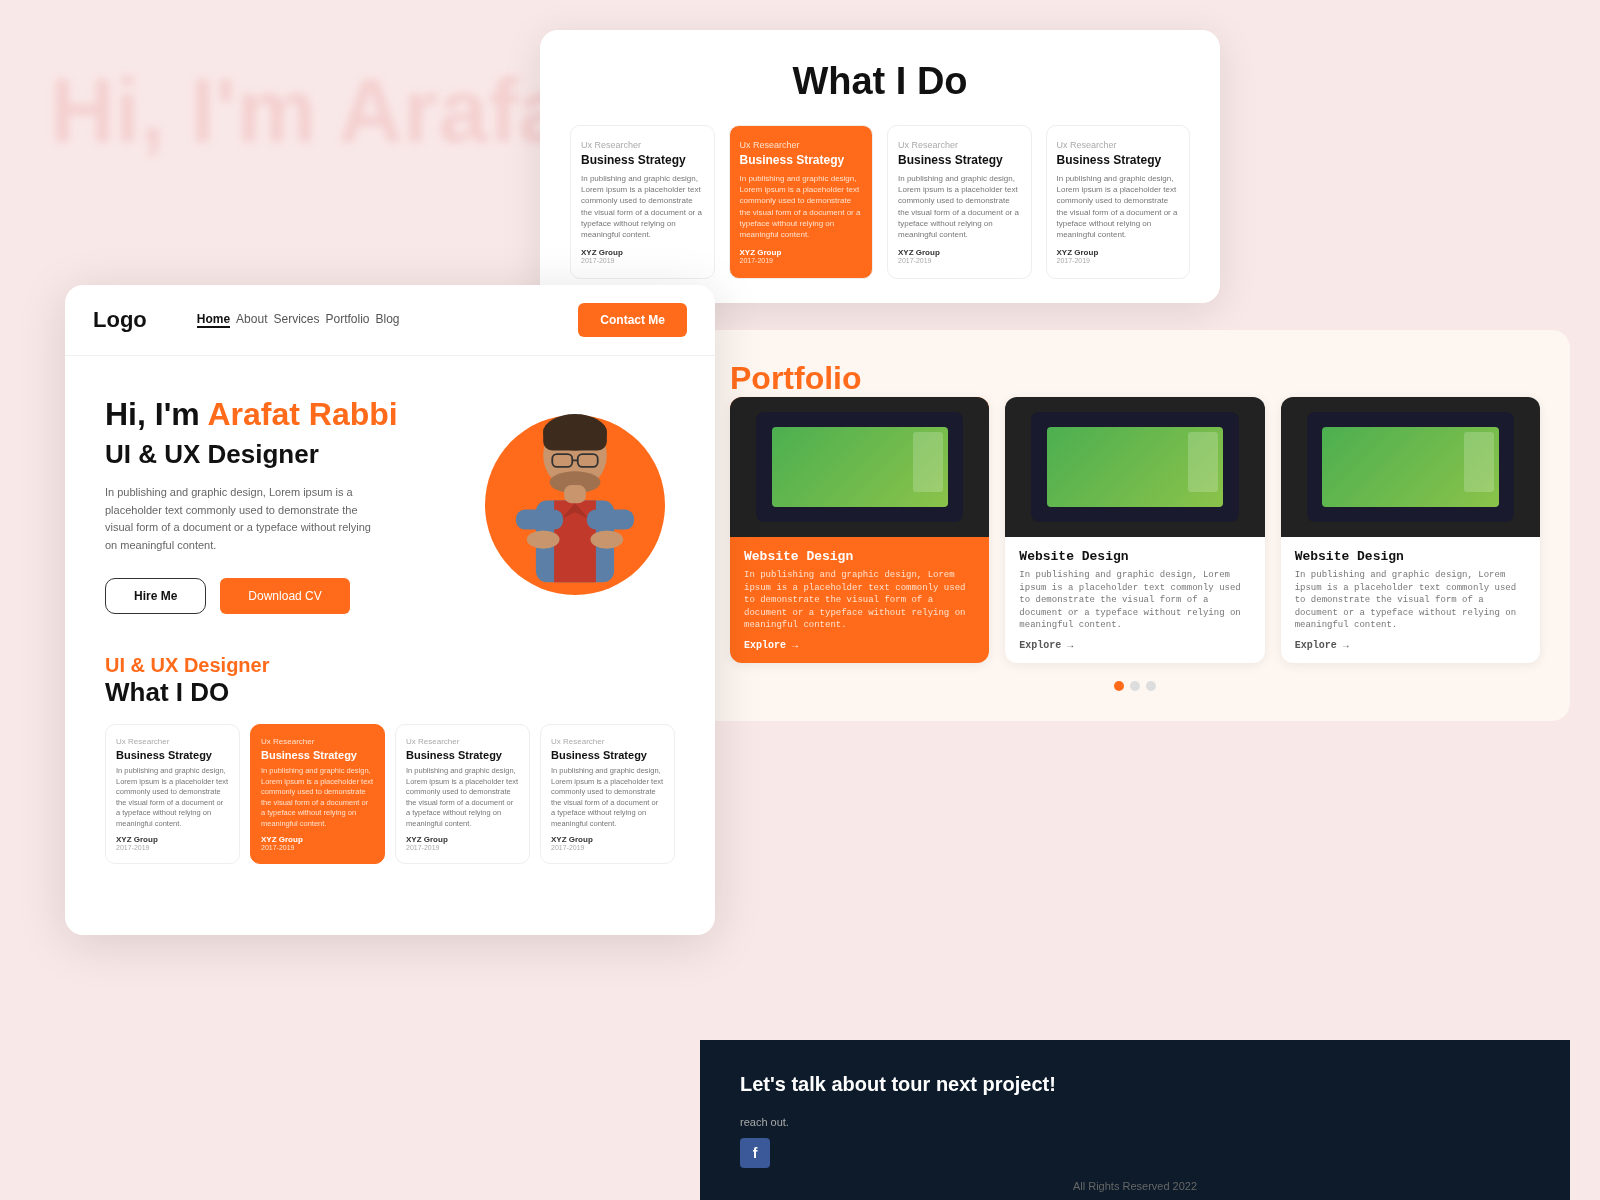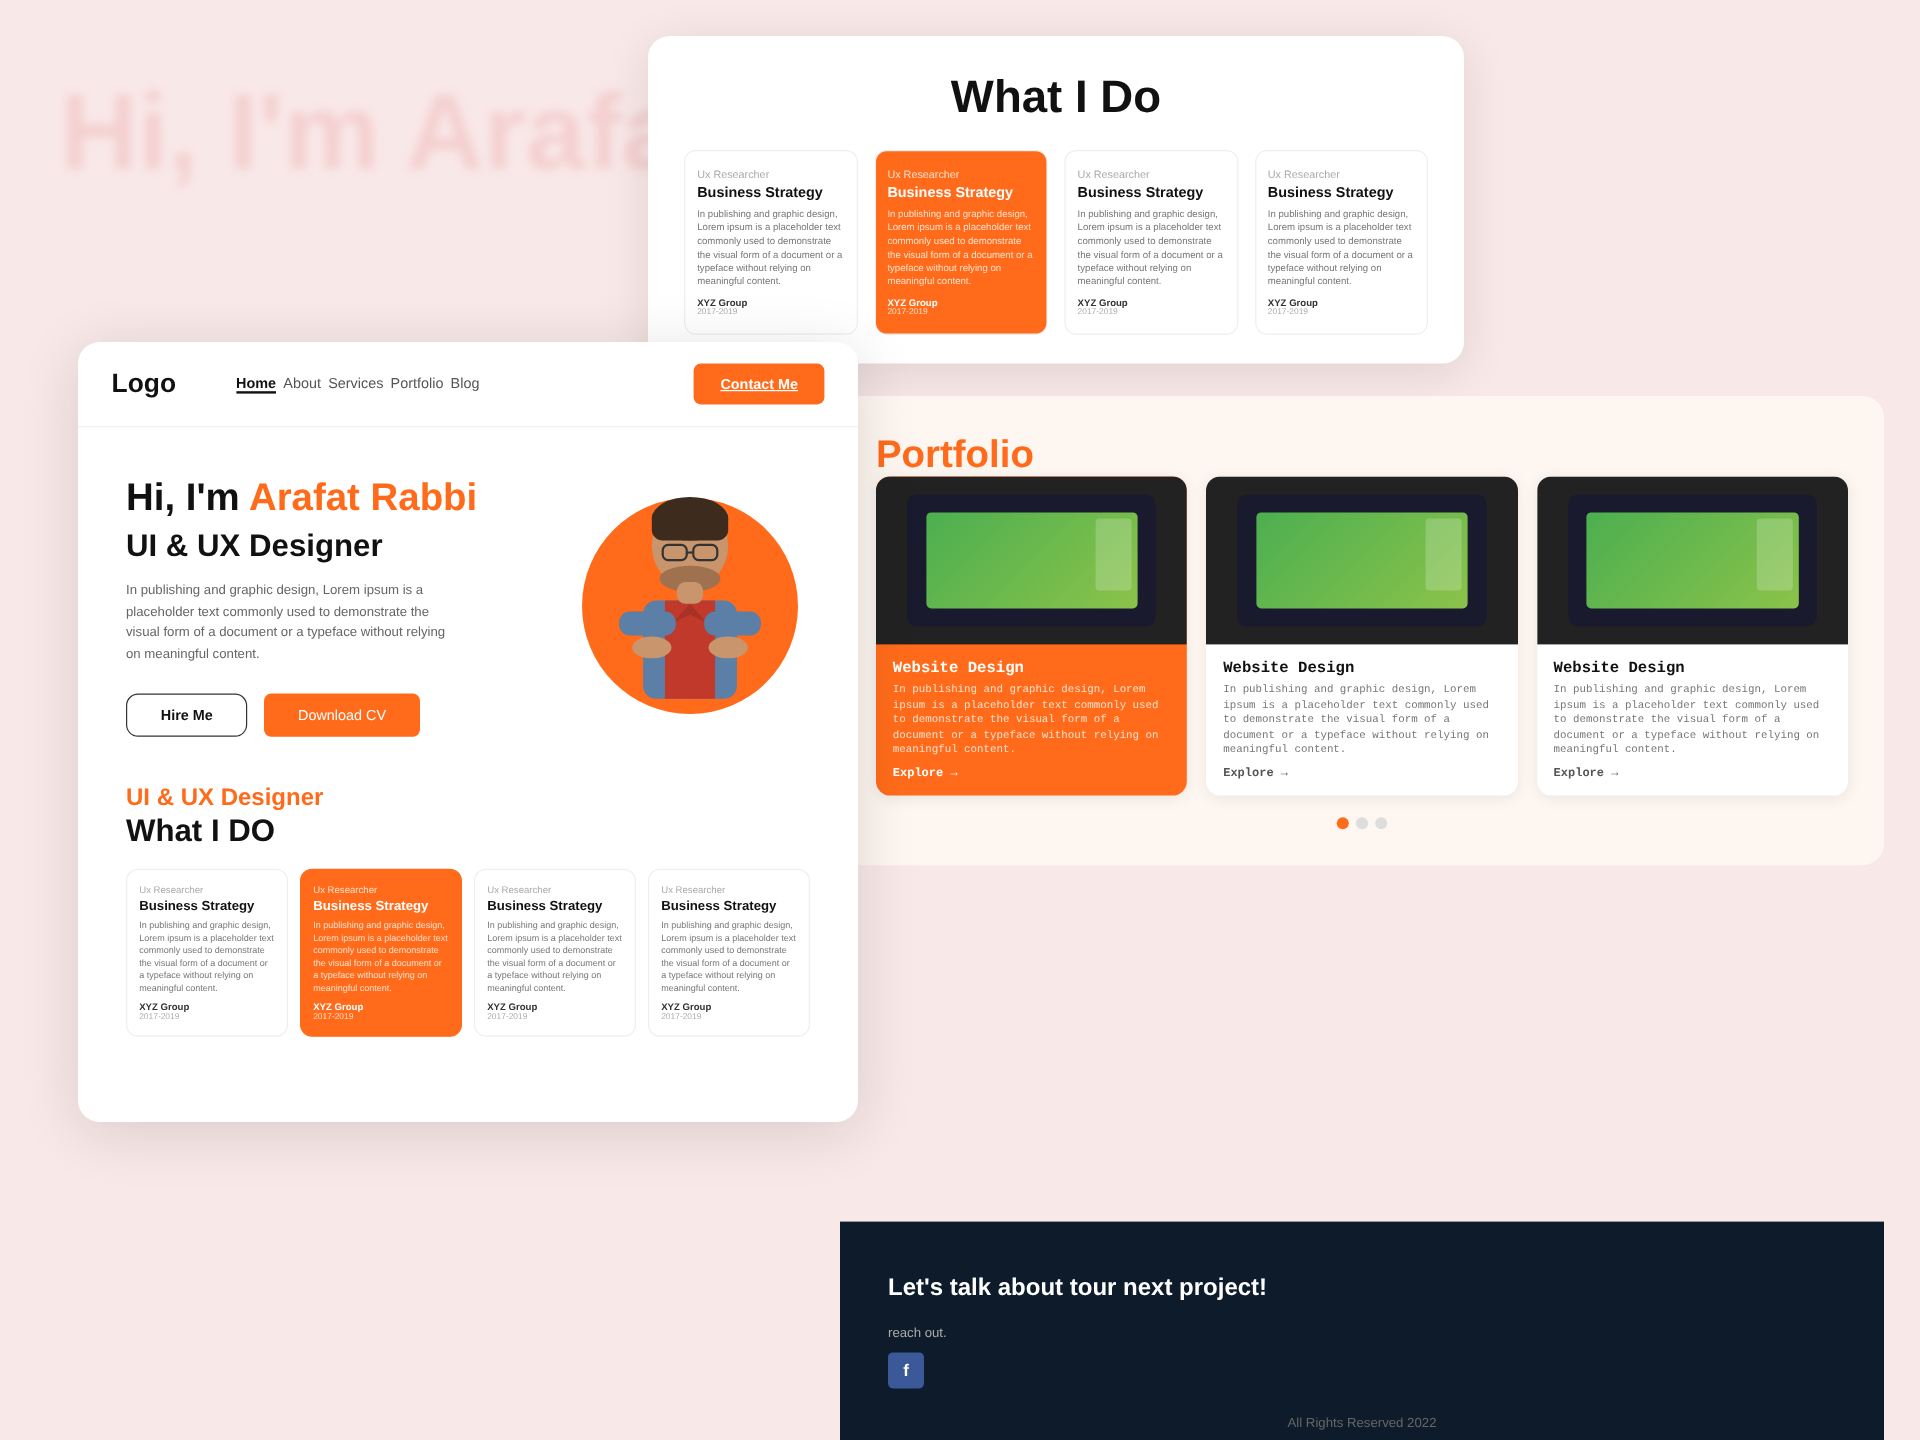--- a/index.html
+++ b/index.html
@@ -210,21 +210,21 @@
     
     .dark-footer {
       position: absolute;
       bottom: 0;
       left: 700px;
       width: 870px;
       background: #0d1b2a;
       border-radius: 0 0 0 0;
       padding: 30px 40px;
       z-index: 1;
-      height: 182px;
+      height: 160px;
       display: flex;
       align-items: center;
       justify-content: space-between;
     }
     .footer-cta-text {
       font-size: 20px;
       font-weight: 700;
       color: #fff;
       margin-bottom: 20px;
     }
@@ -332,21 +332,20 @@
     }
     .nav-cta {
       background: #FF6B1A;
       color: #fff;
       border: none;
       border-radius: 6px;
       padding: 10px 22px;
       font-size: 12px;
       font-weight: 600;
       cursor: pointer;
-      text-decoration: underline;
     }
 
     
     .hero-section {
       padding: 40px 40px 20px 40px;
       display: flex;
       align-items: center;
       justify-content: space-between;
       position: relative;
     }

